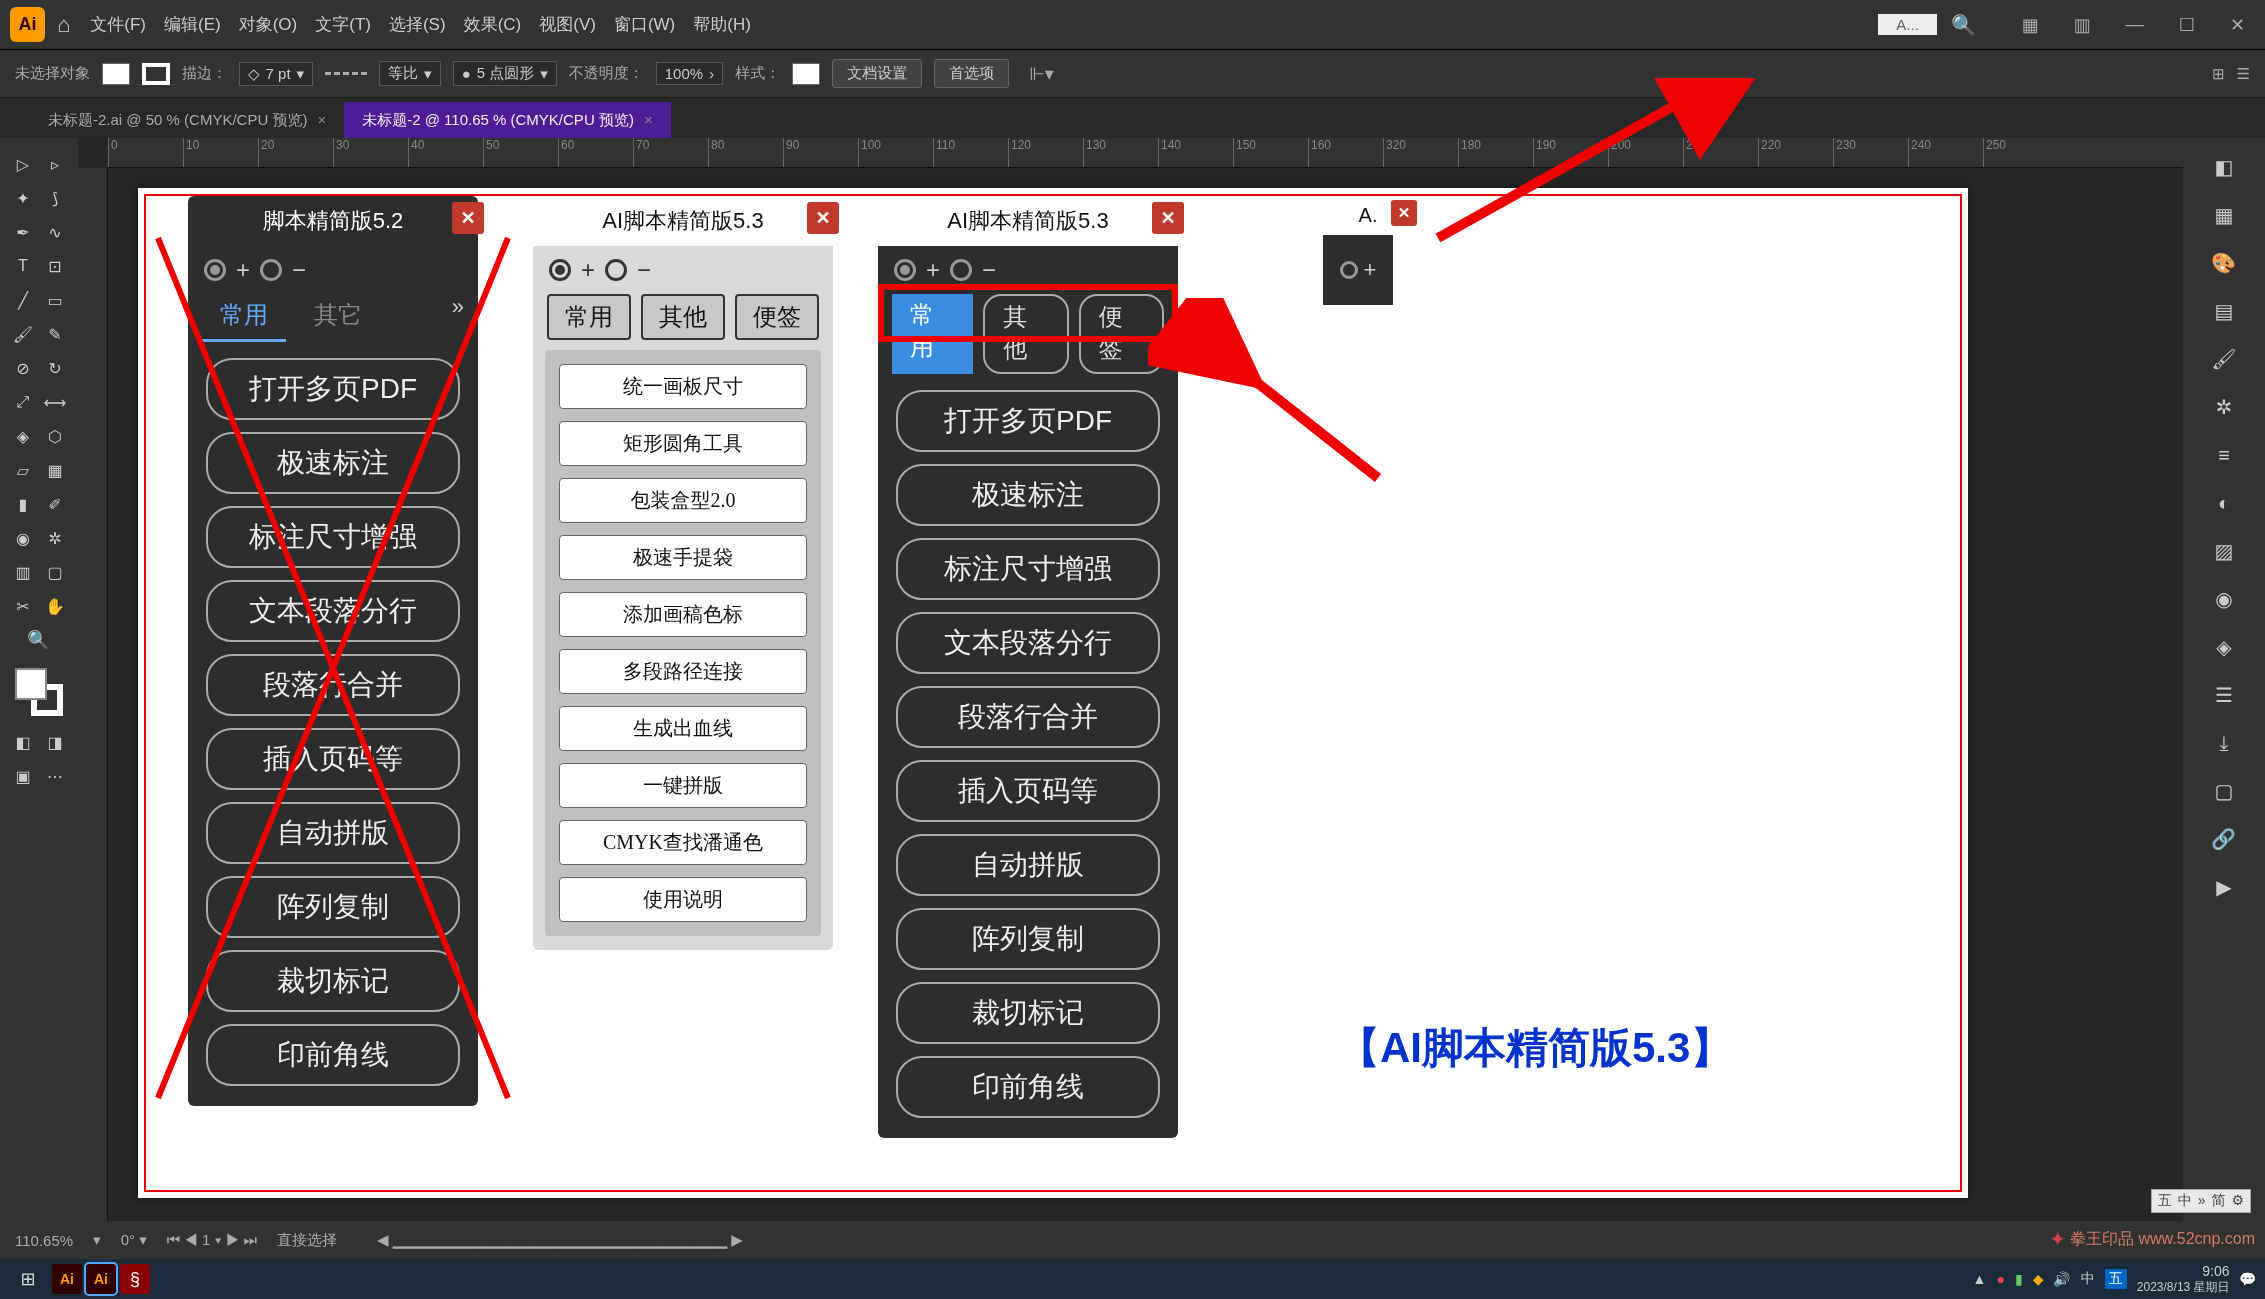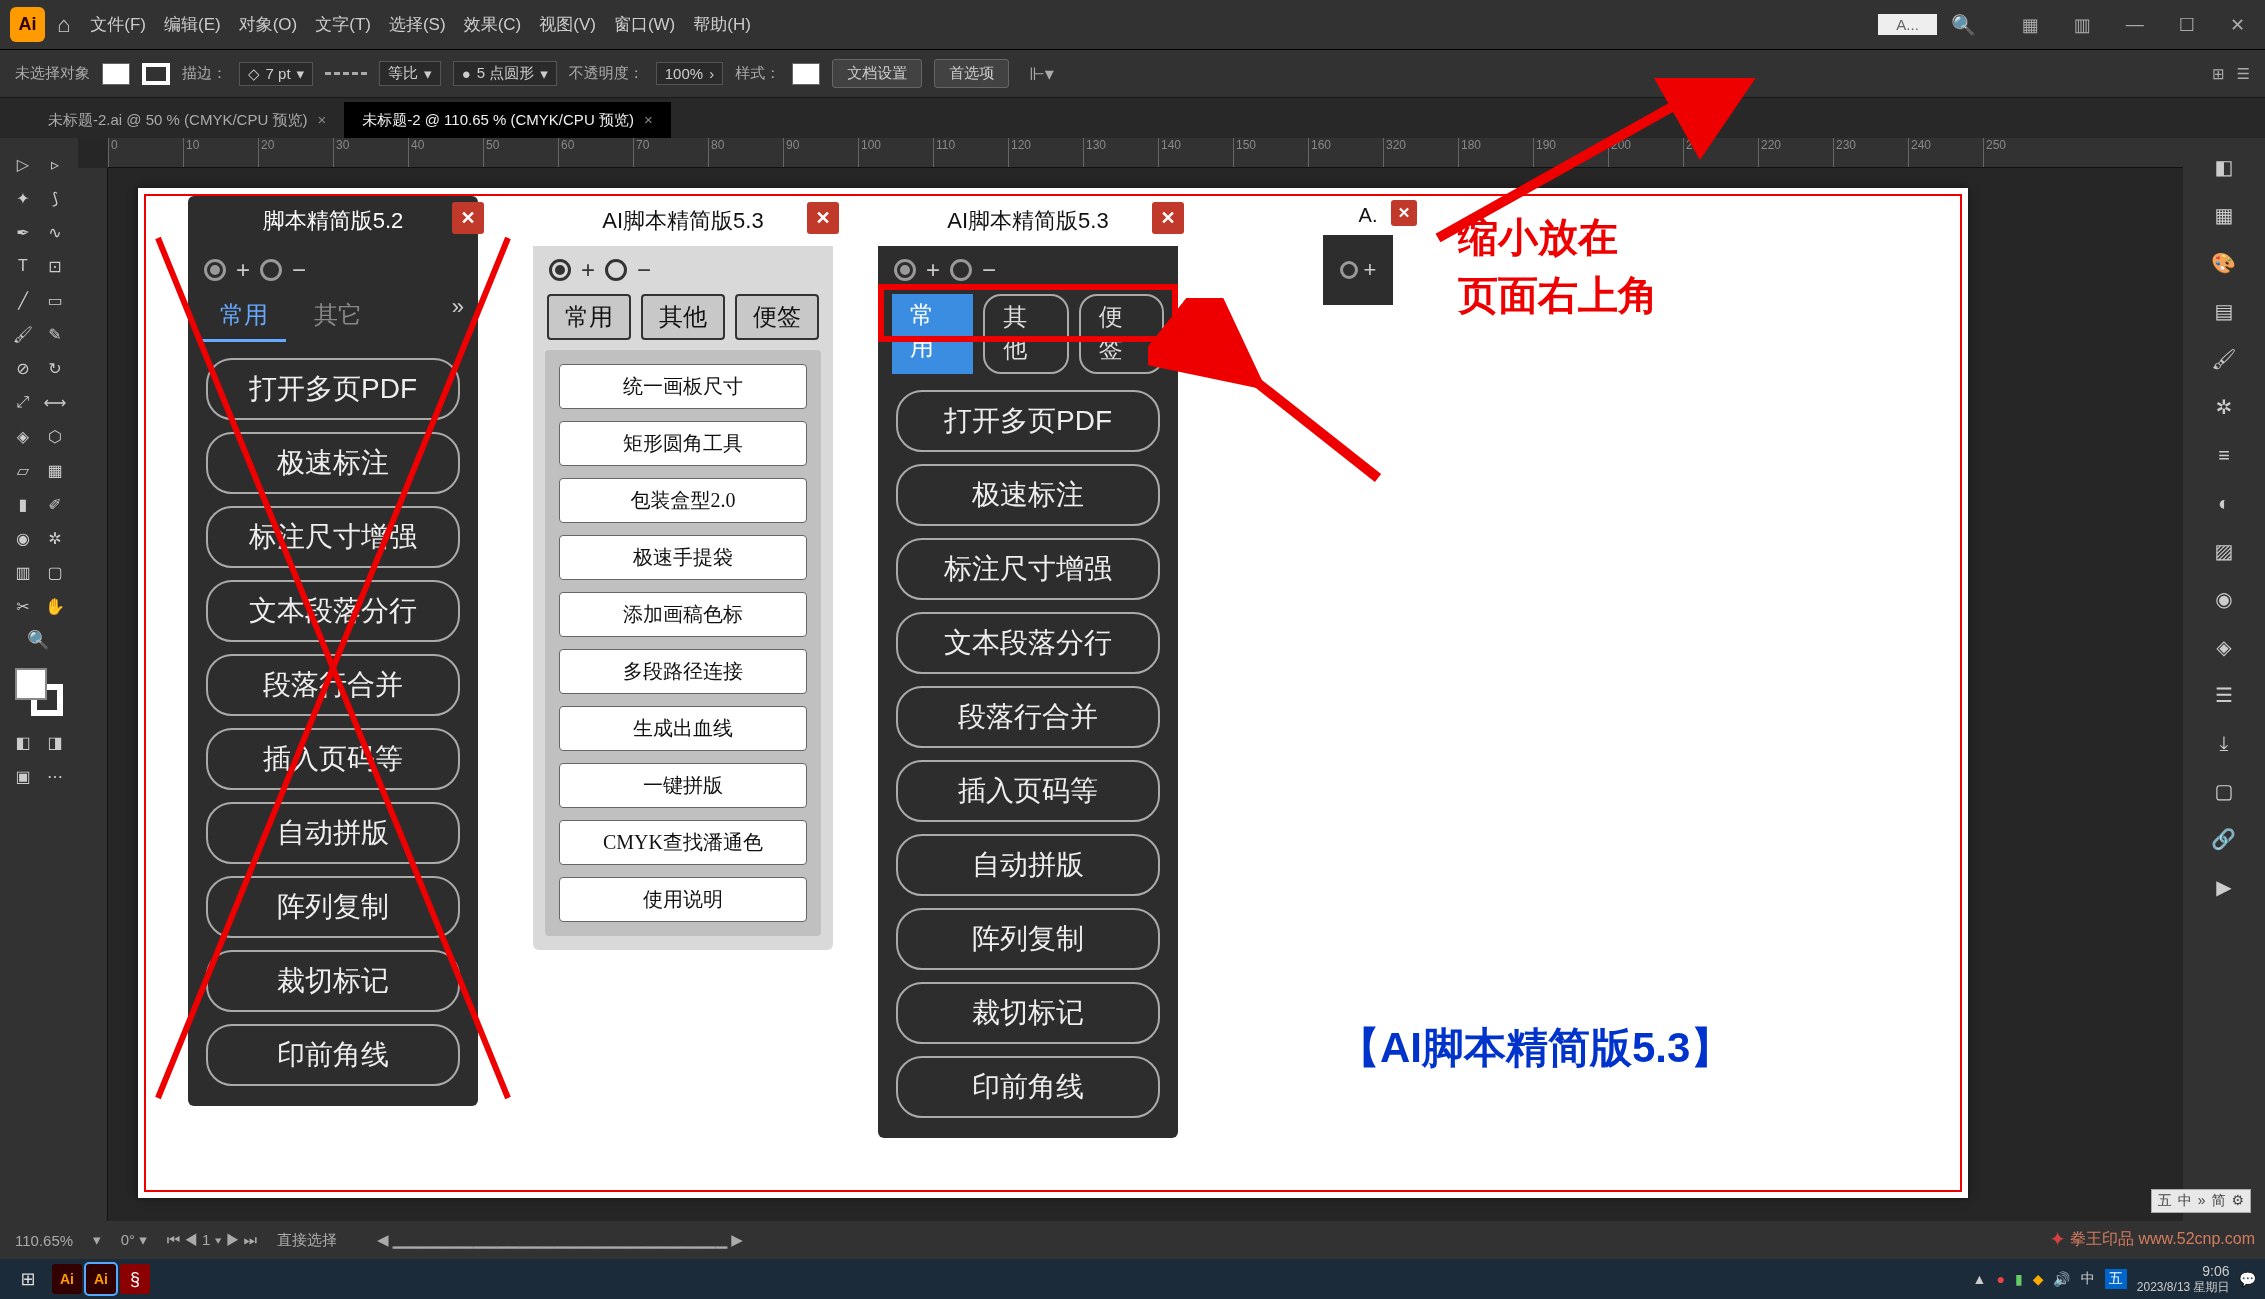--- a/index.html
+++ b/index.html
@@ -19,21 +19,21 @@
 .optbar { height: 48px; background: #323232; display: flex; align-items: center; padding: 0 15px; border-bottom: 1px solid #1a1a1a; gap: 12px; color: #ccc; font-size: 15px; }
 .opt-label { color: #aaa; }
 .opt-swatch { width: 28px; height: 22px; border: 1px solid #666; }
 .opt-dd { background: #2a2a2a; border: 1px solid #555; padding: 2px 8px; color: #ccc; display: flex; align-items: center; gap: 6px; }
 .opt-btn { background: #424242; border: 1px solid #666; padding: 4px 14px; color: #ccc; border-radius: 3px; }
 .opt-dash { width: 42px; border-top: 3px dashed #aaa; }
 
 
 .tabbar { height: 40px; background: #282828; display: flex; align-items: flex-end; padding-left: 30px; }
 .doctab { padding: 8px 18px; color: #aaa; font-size: 15px; background: #282828; border-top: 1px solid transparent; }
-.doctab.active { background: #000000; color: #eee; }
+.doctab.active { background: #4c1d95; color: #eee; }
 .doctab .x { margin-left: 10px; color: #888; }
 
 
 .workspace { position: absolute; top: 138px; left: 0; right: 0; bottom: 78px; display: flex; }
 .tool-col { width: 78px; background: #323232; display: flex; flex-direction: column; align-items: center; padding-top: 10px; gap: 2px; }
 .tool { width: 32px; height: 32px; color: #ccc; display: flex; align-items: center; justify-content: center; font-size: 18px; cursor: pointer; position: relative; }
 .tool2 { width: 64px; height: 32px; display: flex; }
 .tool2 > div { flex: 1; display: flex; align-items: center; justify-content: center; color: #ccc; }
 .fill-stroke { width: 48px; height: 48px; position: relative; margin-top: 10px; }
 .fill-box { position: absolute; width: 32px; height: 32px; background: #fff; border: 2px solid #888; top: 0; left: 0; }
@@ -375,22 +375,20 @@
       <div class="mini-panel">
         <div class="sp-title" style="background:#fff;color:#111;position:relative"><span>A.</span>
           <span class="sp-close" style="right:-4px;top:4px;width:26px;height:26px;font-size:15px">✕</span>
         </div>
         <div class="mini-dark">
           <span class="radio on" style="width:18px;height:18px;border:3px solid #999;border-radius:50%"></span>
           <span>+</span>
         </div>
       </div>
 
-      <div class="anno" style="top:20px;left:1320px;white-space:pre-line">缩小放在
-页面右上角</div>
       <div class="anno blue" style="top:830px;left:1200px">【AI脚本精简版5.3】</div>
 
       <svg class="arrow-svg" style="top:-110px;left:1220px" width="400" height="180">
         <defs>
             <marker id="ah1" markerWidth="12" markerHeight="12" refX="2" refY="6" orient="auto">
               <path d="M0,0 L12,6 L0,12 Z" fill="#e00"></path>
             </marker>
           </defs>
         <line x1="80" y1="160" x2="330" y2="20" stroke="#e00" stroke-width="10" marker-end="url(#ah1)"></line>
       </svg>

